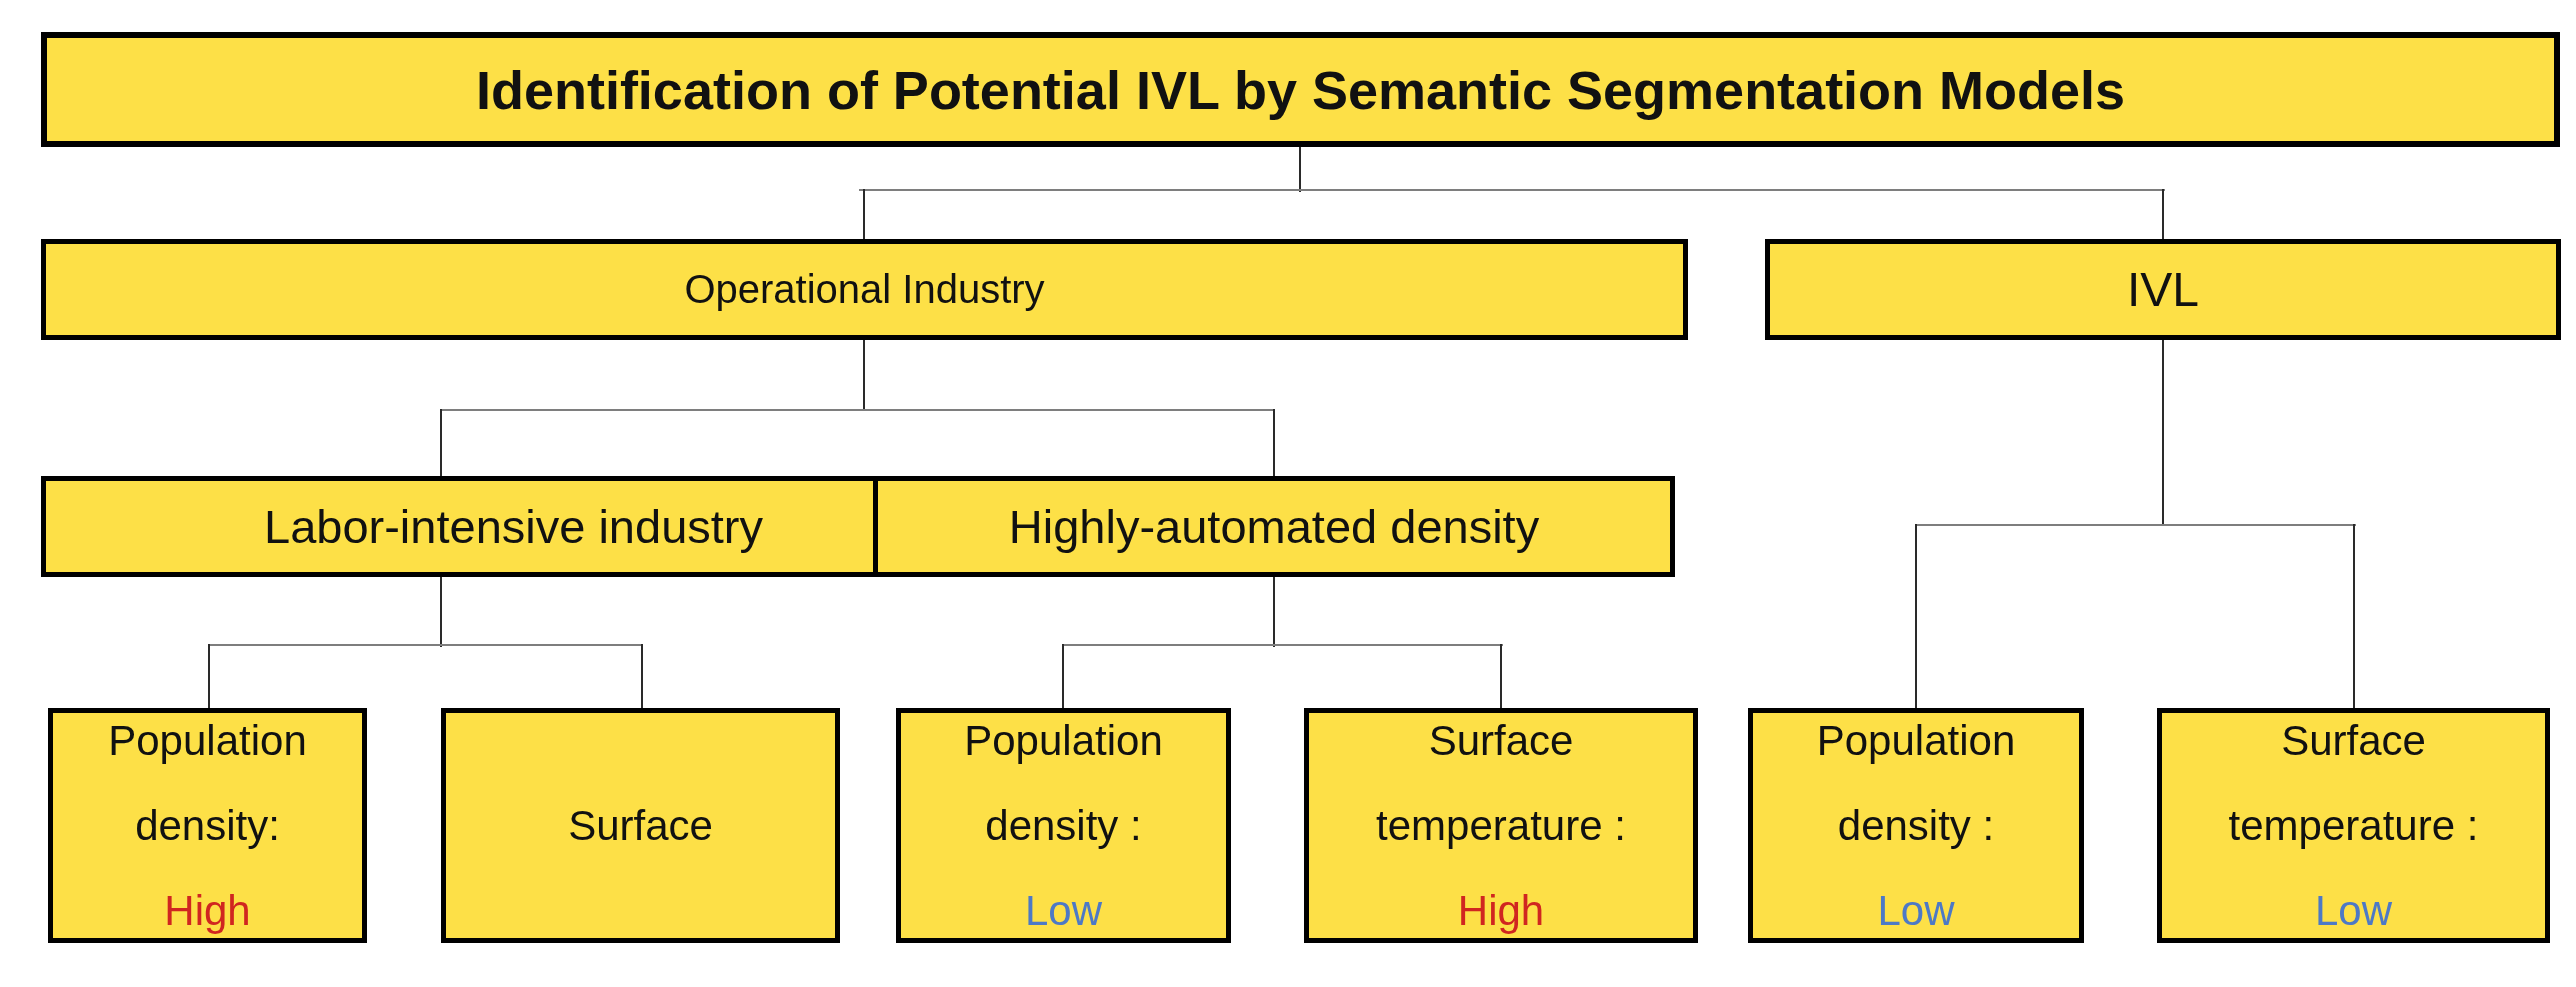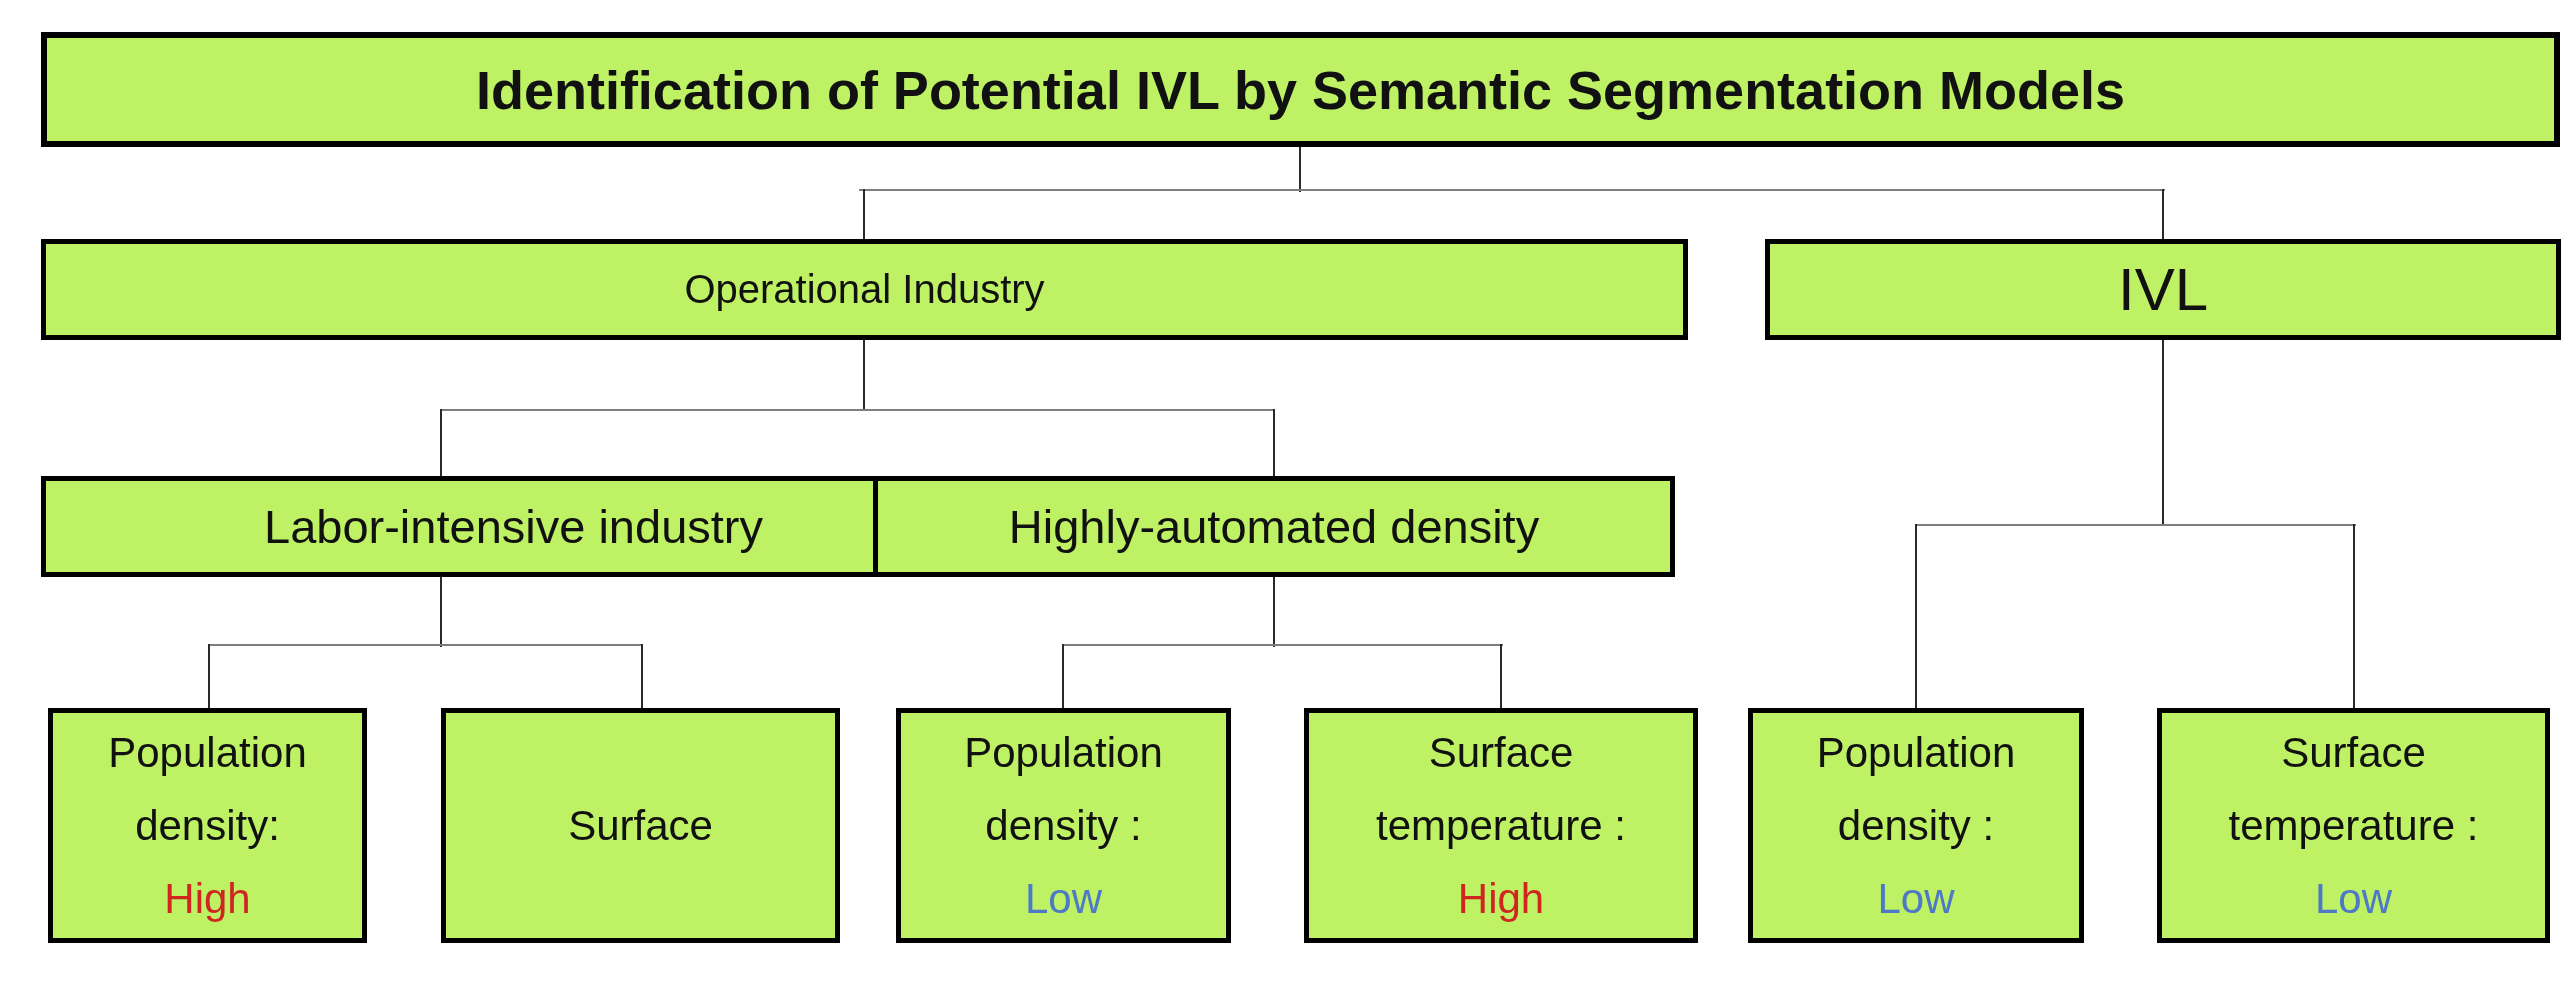--- a/index.html
+++ b/index.html
@@ -8,43 +8,44 @@
     width: 2576px;
     height: 988px;
     background: #ffffff;
     font-family: "Liberation Sans", sans-serif;
     color: #111111;
     overflow: hidden;
   }
   .box {
     position: absolute;
     box-sizing: border-box;
-    background: #bef264;
+    background: #fde047;
     border: 5.3px solid #000000;
     display: flex;
     align-items: center;
     justify-content: center;
     text-align: center;
   }
   .vline { position: absolute; width: 2.3px; background: #2a2a2a; }
   .hline { position: absolute; height: 2.3px; background: #7e7e7e; }
 
   
   #b-title  { left: 41px;   top: 32px;  width: 2519px; height: 115px; border-width: 6px; font-weight: bold; font-size: 54px; }
   
   #b-op     { left: 41px;   top: 239px; width: 1647px; height: 101px; font-size: 40px; }
-  #b-ivl    { left: 1765px; top: 239px; width: 796px; height: 101px; font-size: 60px; }
+  #b-ivl    { left: 1765px; top: 239px; width: 796px; height: 101px; font-size: 48px; }
   
   #b-labor  { left: 41px;   top: 476px; width: 945px; height: 101px; font-size: 47px; }
   #b-high   { left: 873px; top: 476px; width: 802px; height: 101px; font-size: 47px; }
   
   .leaf {
     top: 708px; height: 235px;
     font-size: 42px; line-height: 73px;
     flex-direction: column;
+    gap: 12px;
   }
   #b-l1 { left: 48px;   width: 319px; }
   #b-l2 { left: 441px;  width: 399px; }
   #b-l3 { left: 896px; width: 335px; }
   #b-l4 { left: 1304px; width: 394px; }
   #b-l5 { left: 1748px; width: 336px; }
   #b-l6 { left: 2157px; width: 393px; }
 
   
   #c-title-v   { left: 1299px; top: 147px; height: 45px; }

